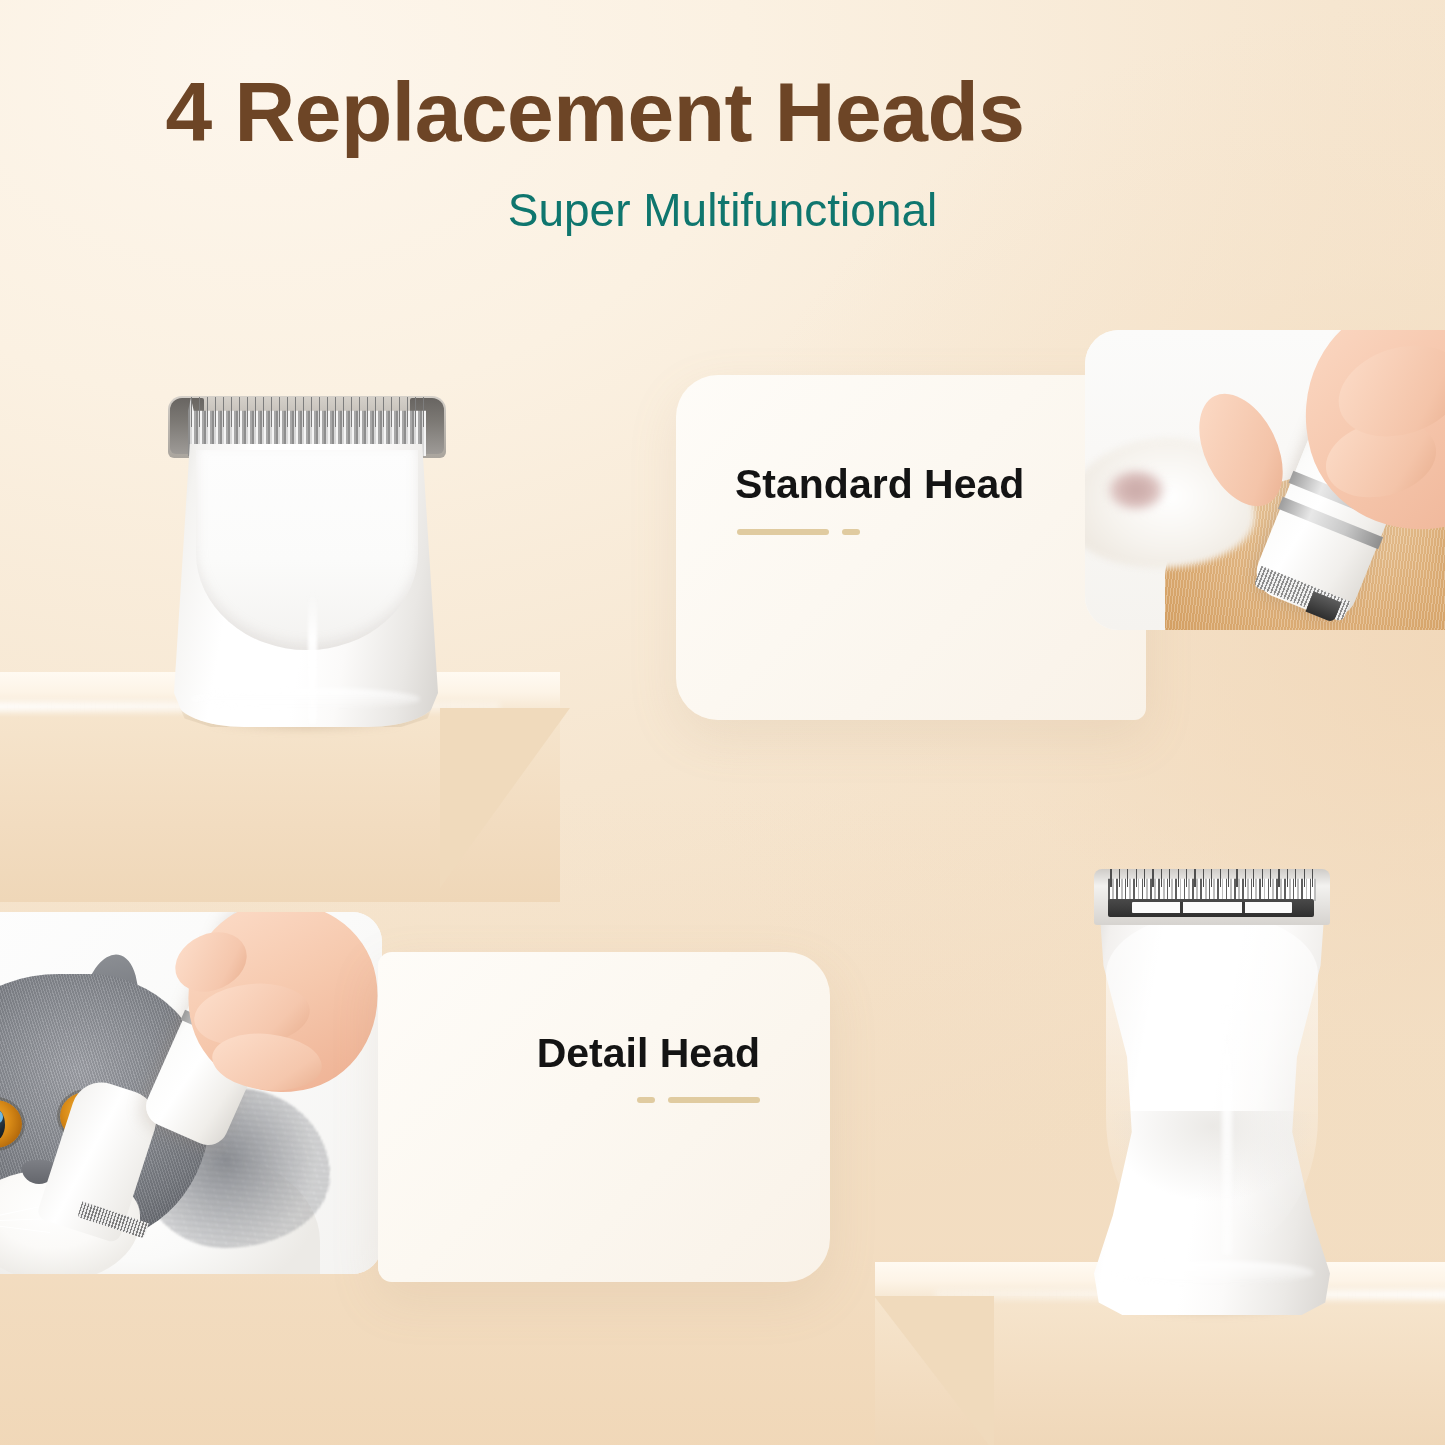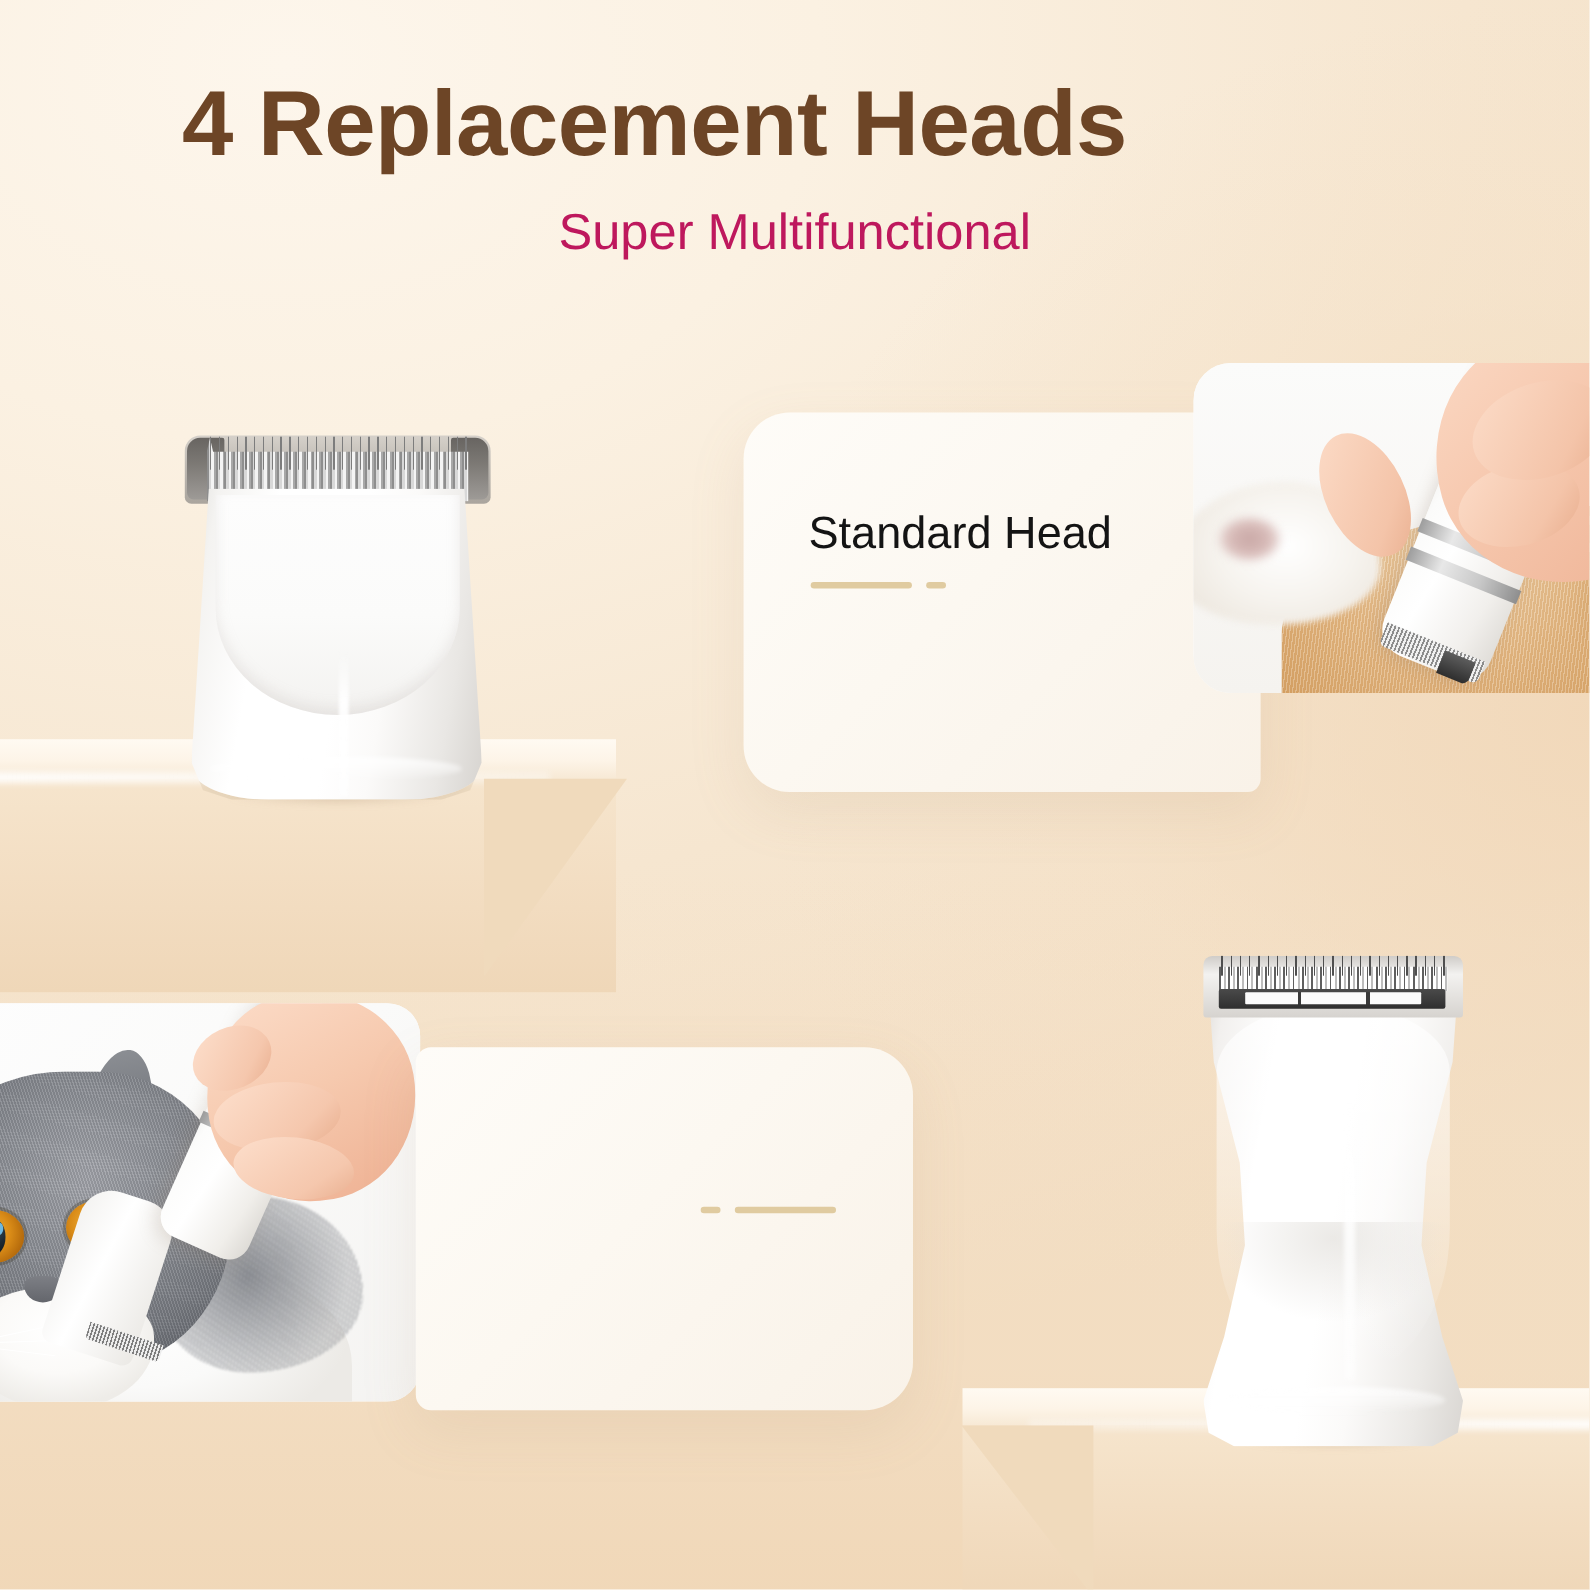--- a/index.html
+++ b/index.html
@@ -110,34 +110,34 @@
     color: #6d4526;
     line-height: 1.05;
   }
   #subtitle {
     position: absolute;
     left: 0; top: 183px;
     width: 1445px;
     text-align: center;
     font-size: 46px;
     font-weight: normal;
-    color: #be185d;
+    color: #0f766e;
     line-height: 1.2;
   }
 
   
   .card {
     position: absolute;
     background: linear-gradient(135deg, #fefcf8 0%, #fcf8f1 45%, #f9f2e8 100%);
     box-shadow: 0 18px 50px rgba(180,150,115,0.13);
   }
   .card-title {
     position: absolute;
     font-size: 41px;
-    font-weight: normal;
+    font-weight: bold;
     color: #141414;
     white-space: nowrap;
   }
   .card-desc {
     position: absolute;
     font-size: 24.5px;
     font-weight: normal;
     color: #6e6e6e;
     line-height: 1.42;
     white-space: pre-line;
@@ -686,20 +686,21 @@
       <div class="cat-ring cat-ring-a"></div>
       <div class="cat-ring cat-ring-b"></div>
     </div>
     <div class="cat-hand"></div>
     <div class="cat-finger cf1"></div>
     <div class="cat-finger cf2"></div>
     <div class="cat-finger cf3"></div>
   </div>
 
   <div class="card" id="card-detail">
+    <div class="card-title">Detail Head</div>
     <div class="divider">
       <span class="seg-short"></span>
       <span class="seg-long"></span>
     </div>
   </div>
 
   <div id="prod-detail">
     <div class="det-shadow"></div>
     <div class="det-body"></div>
     <div class="det-waist"></div>

